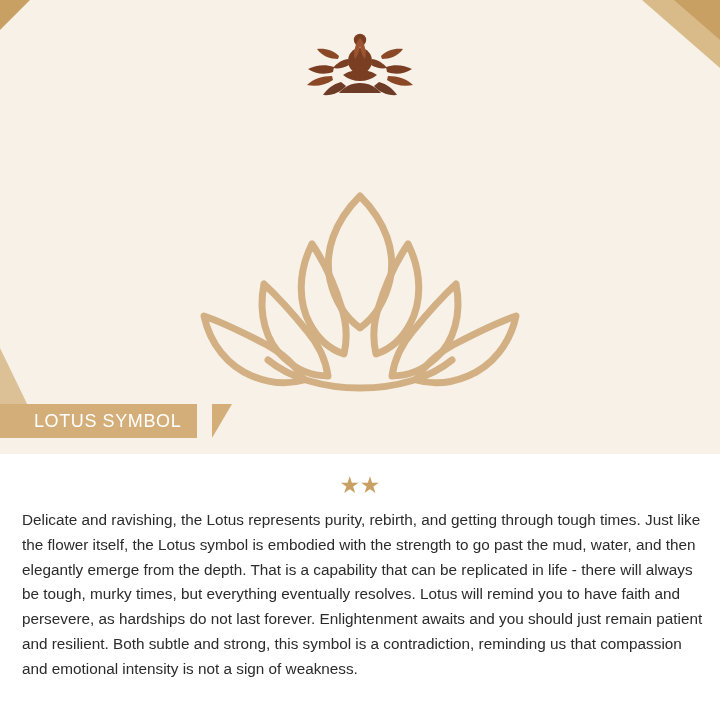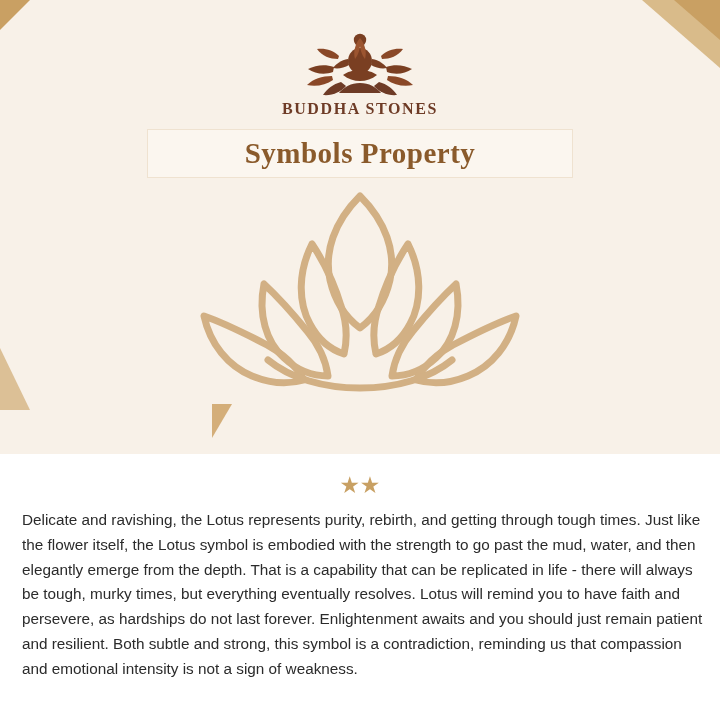--- a/index.html
+++ b/index.html
@@ -210,26 +210,22 @@
       <path d="M96 30 c6 -6 14 -8 22 -7 c-5 7 -13 10 -21 10 z" fill="#8a4827"></path>
       <path d="M49 41 c-9 -3 -18 -2 -26 2 c7 5 17 6 25 3 z" fill="#7a3f22"></path>
       <path d="M101 41 c9 -3 18 -2 26 2 c-7 5 -17 6 -25 3 z" fill="#7a3f22"></path>
       <path d="M47 50 c-10 0 -19 3 -25 9 c9 2 19 0 26 -5 z" fill="#8a4827"></path>
       <path d="M103 50 c10 0 19 3 25 9 c-9 2 -19 0 -26 -5 z" fill="#8a4827"></path>
 
       <path d="M56 56 c-8 2 -14 7 -18 13 c9 1 18 -3 23 -9 z" fill="#6e3b26"></path>
       <path d="M94 56 c8 2 14 7 18 13 c-9 1 -18 -3 -23 -9 z" fill="#6e3b26"></path>
       <path d="M75 57 c-9 0 -16 4 -21 10 l42 0 c-5 -6 -12 -10 -21 -10 z" fill="#6e3b26"></path>
     </svg>
-    <div class="brand-name">BUDDHA STONES</div>
   </div>
 
-  <div class="title-band">
-    <span class="title-text">Symbols Property</span>
-  </div>
 
   <svg class="lotus-art" viewBox="0 0 400 210">
     <g fill="none" stroke="#d2b084" stroke-width="7" stroke-linejoin="round" stroke-linecap="round">
 
       <path d="M200 8 c-26 26 -36 56 -30 84 c6 26 19 40 30 48 c11 -8 24 -22 30 -48 c6 -28 -4 -58 -30 -84 z"></path>
 
       <path d="M152 56 c-14 28 -14 58 -2 80 c9 17 22 26 34 30 c3 -13 3 -31 -3 -48 c-6 -20 -17 -44 -29 -62 z"></path>
 
       <path d="M248 56 c14 28 14 58 2 80 c-9 17 -22 26 -34 30 c-3 -13 -3 -31 3 -48 c6 -20 17 -44 29 -62 z"></path>
 
@@ -238,20 +234,23 @@
       <path d="M296 96 c6 30 -2 58 -20 74 c-14 13 -30 18 -44 18 c2 -14 9 -31 21 -45 c13 -16 29 -34 43 -47 z"></path>
 
       <path d="M44 128 c6 28 24 50 48 60 c19 8 38 8 52 4 c-7 -12 -20 -26 -37 -35 c-19 -10 -43 -22 -63 -29 z"></path>
 
       <path d="M356 128 c-6 28 -24 50 -48 60 c-19 8 -38 8 -52 4 c7 -12 20 -26 37 -35 c19 -10 43 -22 63 -29 z"></path>
 
       <path d="M108 172 c22 18 55 28 92 28 c37 0 70 -10 92 -28"></path>
     </g>
   </svg>
 
+  <div class="ribbon">
+    <span class="ribbon-label">LOTUS SYMBOL</span>
+  </div>
   <div class="ribbon-tail"></div>
 
   <div class="text-panel">
     <div class="subhead">
       <span class="star">★</span>
       <span class="star">★</span>
     </div>
     <p class="body-copy">Delicate and ravishing, the Lotus represents purity, rebirth, and getting through tough times. Just like the flower itself, the Lotus symbol is embodied with the strength to go past the mud, water, and then elegantly emerge from the depth. That is a capability that can be replicated in life - there will always be tough, murky times, but everything eventually resolves. Lotus will remind you to have faith and persevere, as hardships do not last forever. Enlightenment awaits and you should just remain patient and resilient. Both subtle and strong, this symbol is a contradiction, reminding us that compassion and emotional intensity is not a sign of weakness.</p>
   </div>
 

